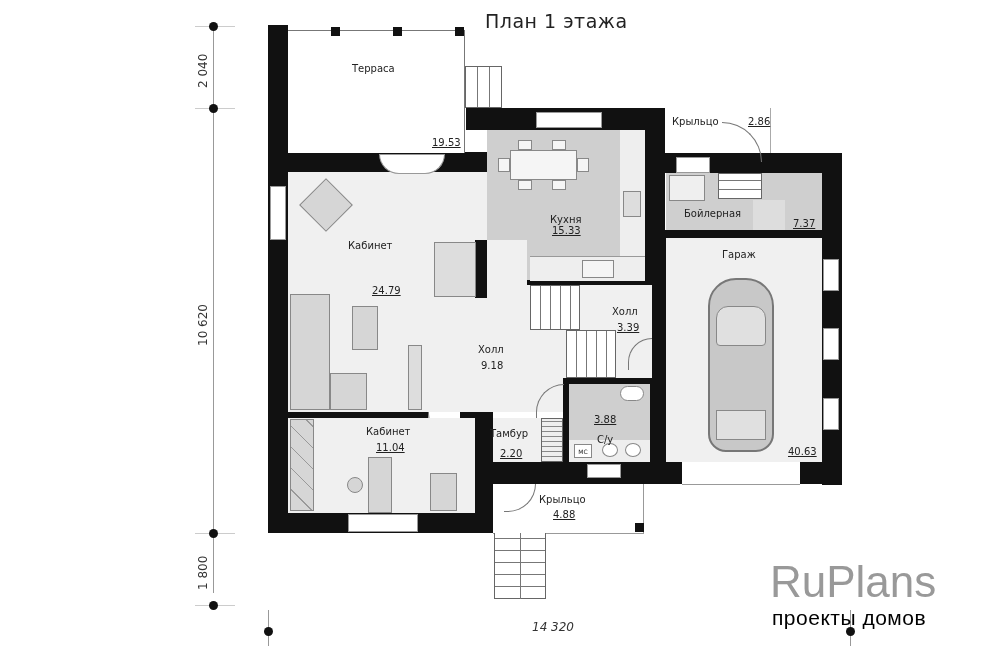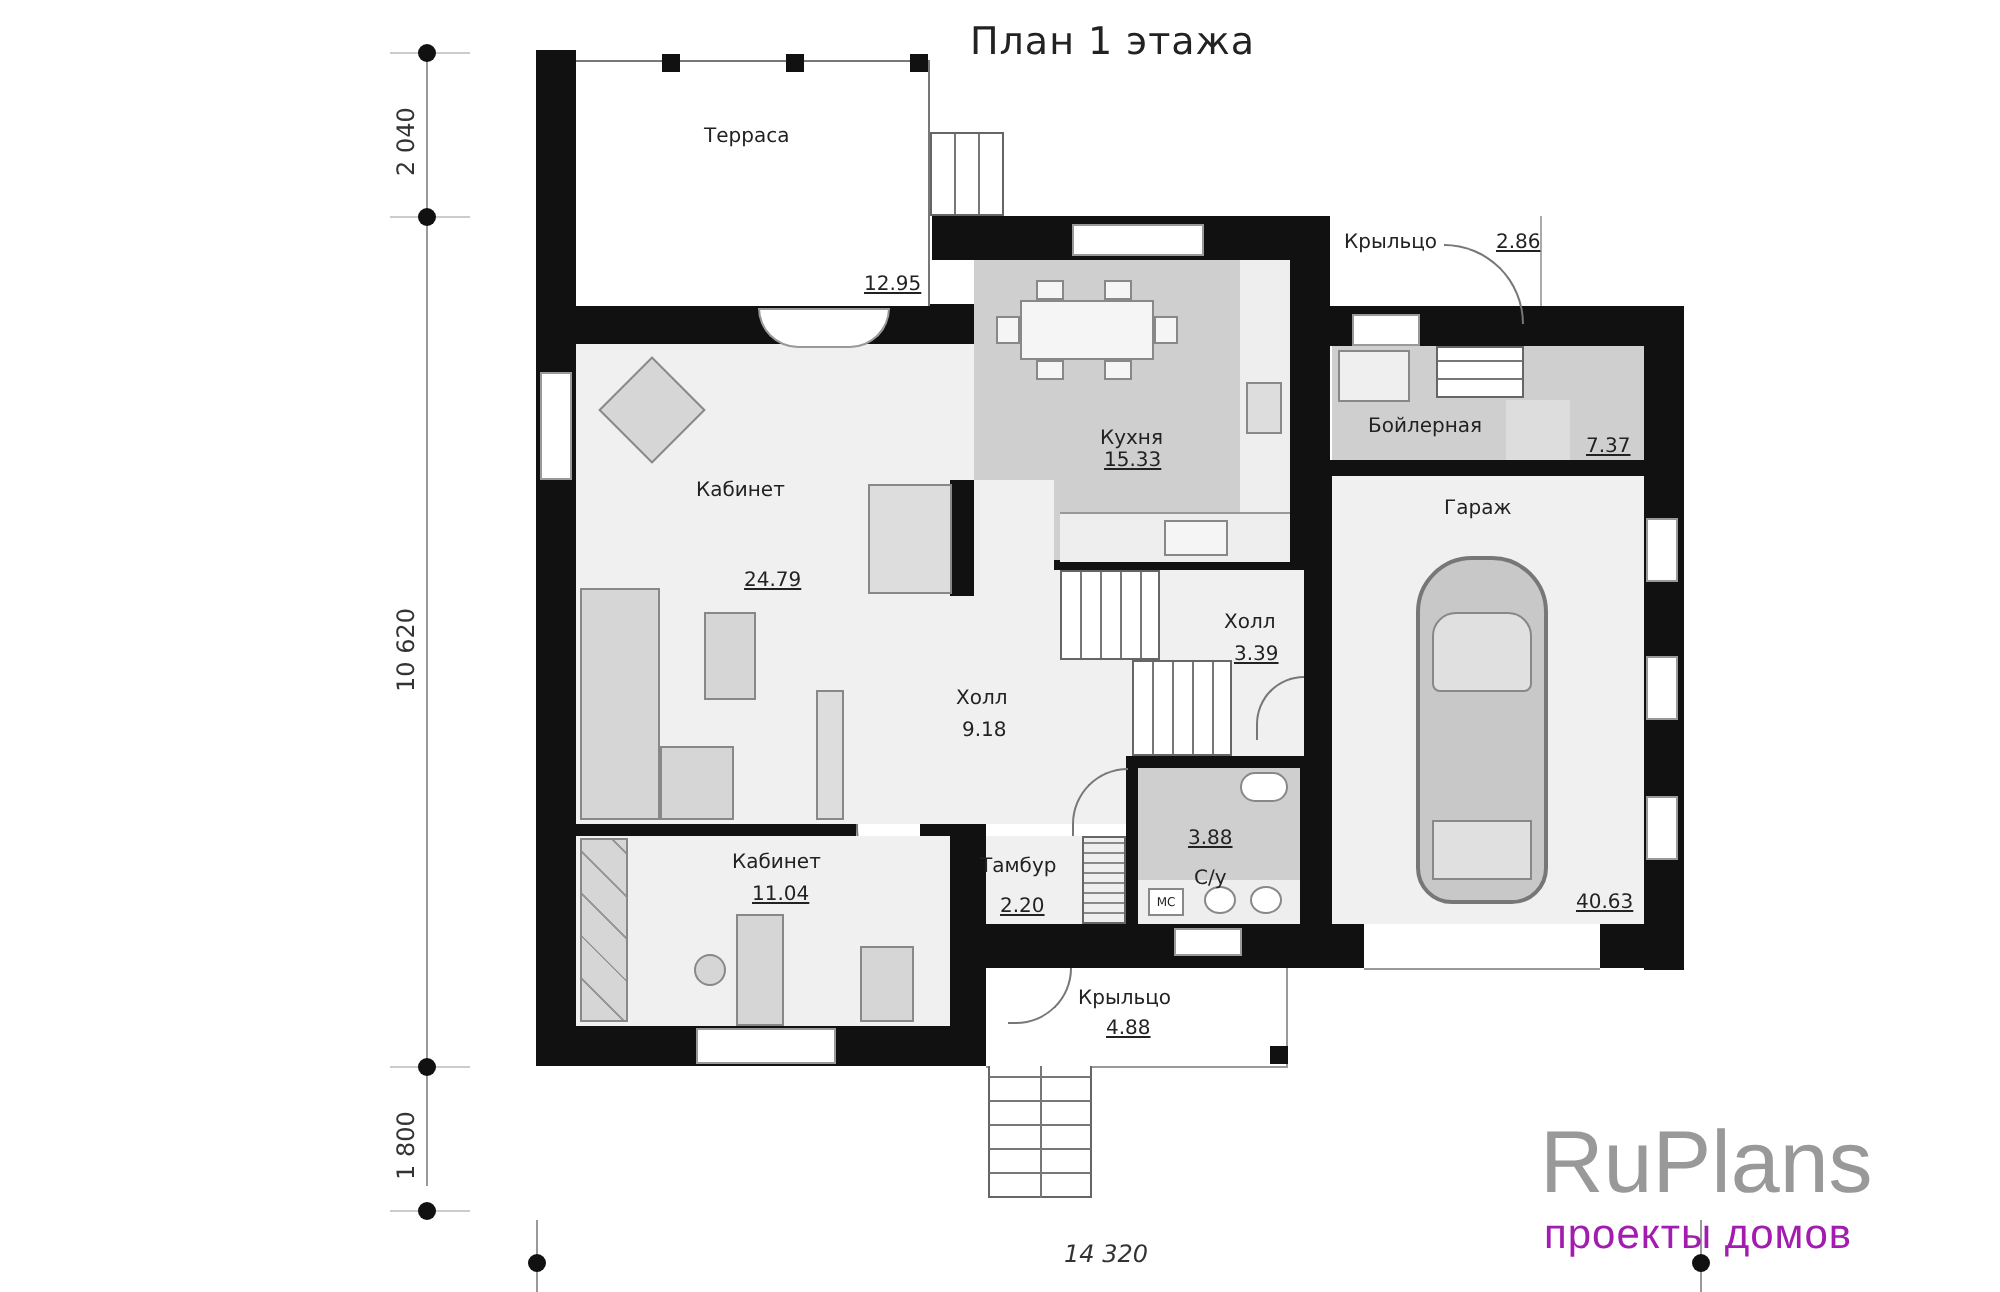--- a/index.html
+++ b/index.html
@@ -13,21 +13,21 @@
   .area { position:absolute; font-size:10px; text-align:right; text-decoration:underline; white-space:nowrap; color:#222; }
   .title { position:absolute; left:485px; top:10px; font-size:19px; color:#222; letter-spacing:0.5px; }
   .win { position:absolute; background:#fff; border:1px solid #999; }
   .dimline { position:absolute; background:#999; }
   .dot { position:absolute; width:9px; height:9px; border-radius:50%; background:#111; }
   .dimtext { position:absolute; font-size:12px; color:#333; white-space:nowrap; }
   .vtext { transform:rotate(-90deg); transform-origin:left top; }
   .furn { position:absolute; background:#d6d6d6; border:1px solid #888; box-sizing:border-box; }
   .stair { position:absolute; border:1px solid #666; box-sizing:border-box; background:#fff; }
   .logo1 { position:absolute; left:770px; top:557px; font-size:44px; color:#999; font-family:"Liberation Sans", sans-serif; letter-spacing:0px; }
-  .logo2 { position:absolute; left:772px; top:606px; font-size:21px; color:#a21caf; font-family:"Liberation Sans", sans-serif; letter-spacing:0.5px; }
+  .logo2 { position:absolute; left:772px; top:606px; font-size:21px; color:#000000; font-family:"Liberation Sans", sans-serif; letter-spacing:0.5px; }
   .col { position:absolute; width:9px; height:9px; background:#111; }
   .door-arc { position:absolute; border:1px solid #777; box-sizing:border-box; }
 </style>
 </head>
 <body>
 
 <div class="title">План 1 этажа</div>
 
 <div class="dimline" style="left:213px;top:25px;width:1px;height:568px;"></div>
 <div class="dimline" style="left:195px;top:26px;width:40px;height:1px;background:#ccc;"></div>
@@ -82,21 +82,21 @@
 <div class="wall" style="left:650px;top:378px;width:8px;height:100px;"></div>
 
 <div class="wall" style="left:475px;top:240px;width:12px;height:58px;"></div>
 <div class="wall" style="left:527px;top:280px;width:125px;height:5px;"></div>
 
 <div class="room white" style="left:288px;top:30px;width:176px;height:122px;border-top:1px solid #777;border-right:1px solid #777;"></div>
 <div class="col" style="left:331px;top:27px;"></div>
 <div class="col" style="left:393px;top:27px;"></div>
 <div class="col" style="left:455px;top:27px;"></div>
 <div class="label" style="left:352px;top:63px;">Терраса</div>
-<div class="area" style="left:432px;top:137px;">12.95</div>
+<div class="area" style="left:432px;top:137px;">19.53</div>
 
 <div class="stair" style="left:465px;top:66px;width:37px;height:42px;background:repeating-linear-gradient(90deg,#fff 0,#fff 11px,#777 11px,#777 12px);"></div>
 
 <div class="room dark" style="left:487px;top:130px;width:158px;height:150px;"></div>
 <div class="room" style="left:620px;top:130px;width:25px;height:150px;background:#eee;"></div>
 <div class="room" style="left:530px;top:256px;width:115px;height:24px;background:#eee;border-top:1px solid #999;"></div>
 <div class="furn" style="left:510px;top:150px;width:67px;height:30px;background:#f5f5f5;"></div>
 <div class="furn" style="left:518px;top:140px;width:14px;height:10px;background:#f5f5f5;"></div>
 <div class="furn" style="left:552px;top:140px;width:14px;height:10px;background:#f5f5f5;"></div>
 <div class="furn" style="left:518px;top:180px;width:14px;height:10px;background:#f5f5f5;"></div>

